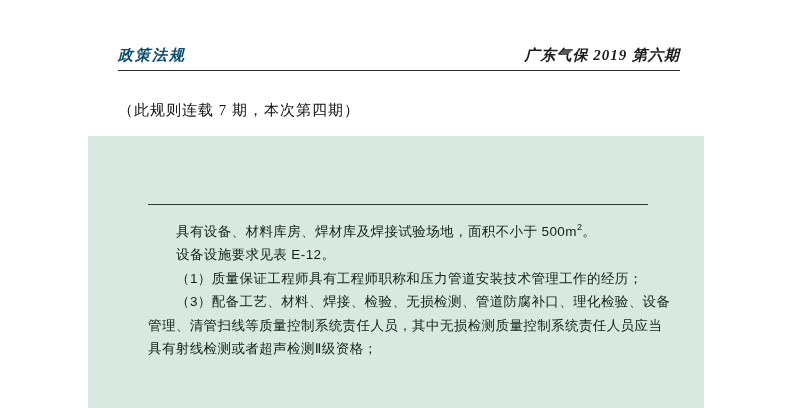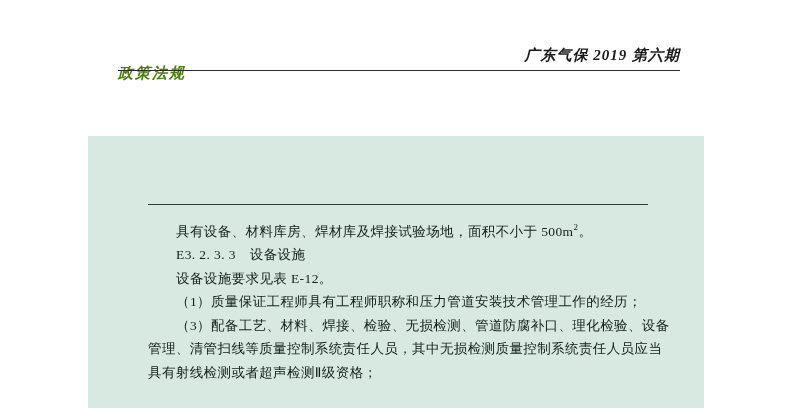--- a/index.html
+++ b/index.html
@@ -23,27 +23,27 @@
   .runhead {
     position: absolute;
     left: 0;
     top: 46px;
     width: 792px;
     height: 34px;
   }
   .runhead-left {
     position: absolute;
     left: 118px;
-    top: 18px;
+    top: 0;
     font-family: Liberation Sans, sans-serif;
     font-weight: bold;
     font-style: italic;
     font-size: 15px;
     letter-spacing: 2px;
-    color: #4d7c0f;
+    color: #0c4a6e;
     white-space: nowrap;
   }
   .runhead-right {
     position: absolute;
     right: 112px;
     top: 0;
     font-family: "Liberation Serif", serif;
     font-weight: bold;
     font-style: italic;
     font-size: 15px;
@@ -123,21 +123,21 @@
   }
   .scan-body {
     position: absolute;
     left: 60px;
     top: 80px;
     width: 500px;
   }
   .scan-body p {
     margin: 0;
     padding: 0;
-    font-family: Liberation Serif, serif;
+    font-family: Liberation Sans, sans-serif;
     font-size: 13.5px;
     line-height: 23.5px;
     color: #13201a;
     letter-spacing: 0.4px;
     white-space: nowrap;
   }
   .indent2 {
     text-indent: 28px;
   }
   .noindent {
@@ -155,29 +155,29 @@
 <body>
 
 <div class="page">
 
   <div class="runhead">
     <div class="runhead-left">政策法规</div>
     <div class="runhead-right">广东气保 2019 第六期</div>
     <div class="runhead-rule"></div>
   </div>
 
+  <div class="note-line">（此规则连载 7 期，本次第四期）</div>
 
   <div class="scan">
     <div class="scan-inner">
 
       <div class="scan-rule"></div>
 
       <div class="scan-body">
         <p class="indent2"><span>具有设备、材料库房、焊材库及焊接试验场地，面积不小于 500m</span><sup>2</sup><span>。</span></p>
-        <p class="indent2">E3. 2. 3. 3　设备设施</p>
         <p class="indent2">设备设施要求见表 E-12。</p>
         <p class="indent2">（1）质量保证工程师具有工程师职称和压力管道安装技术管理工作的经历；</p>
         <p class="indent2">（3）配备工艺、材料、焊接、检验、无损检测、管道防腐补口、理化检验、设备</p>
         <p class="noindent">管理、清管扫线等质量控制系统责任人员，其中无损检测质量控制系统责任人员应当</p>
         <p class="noindent">具有射线检测或者超声检测Ⅱ级资格；</p>
       </div>
 
     </div>
   </div>
 

